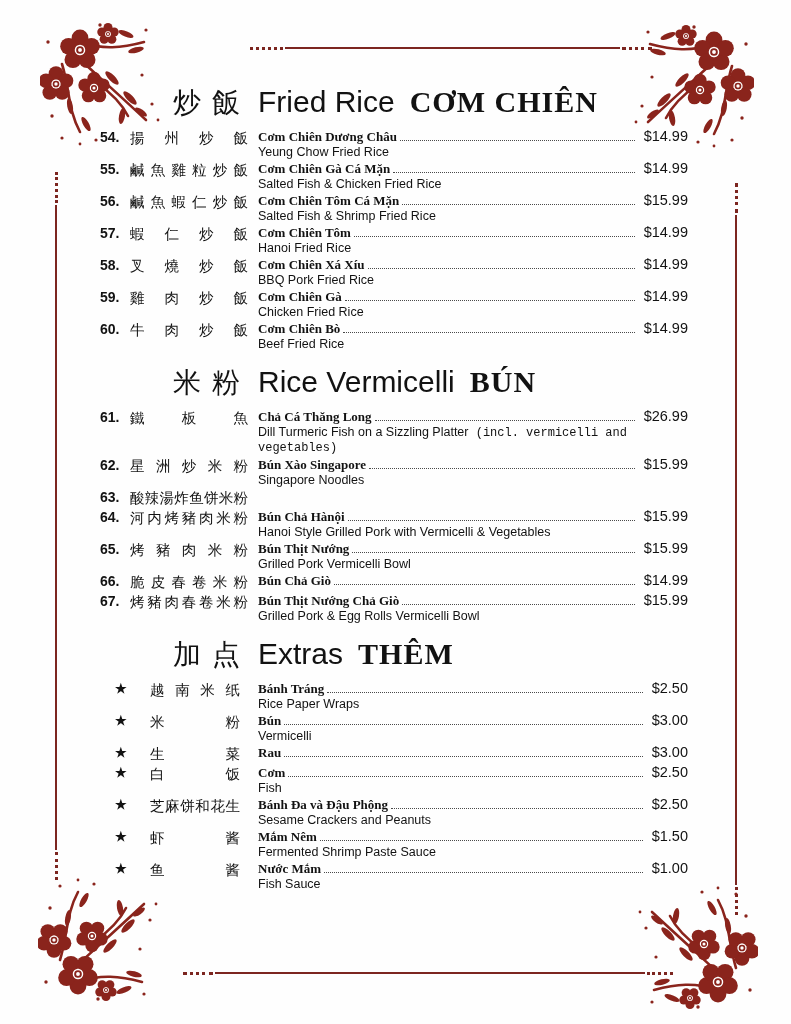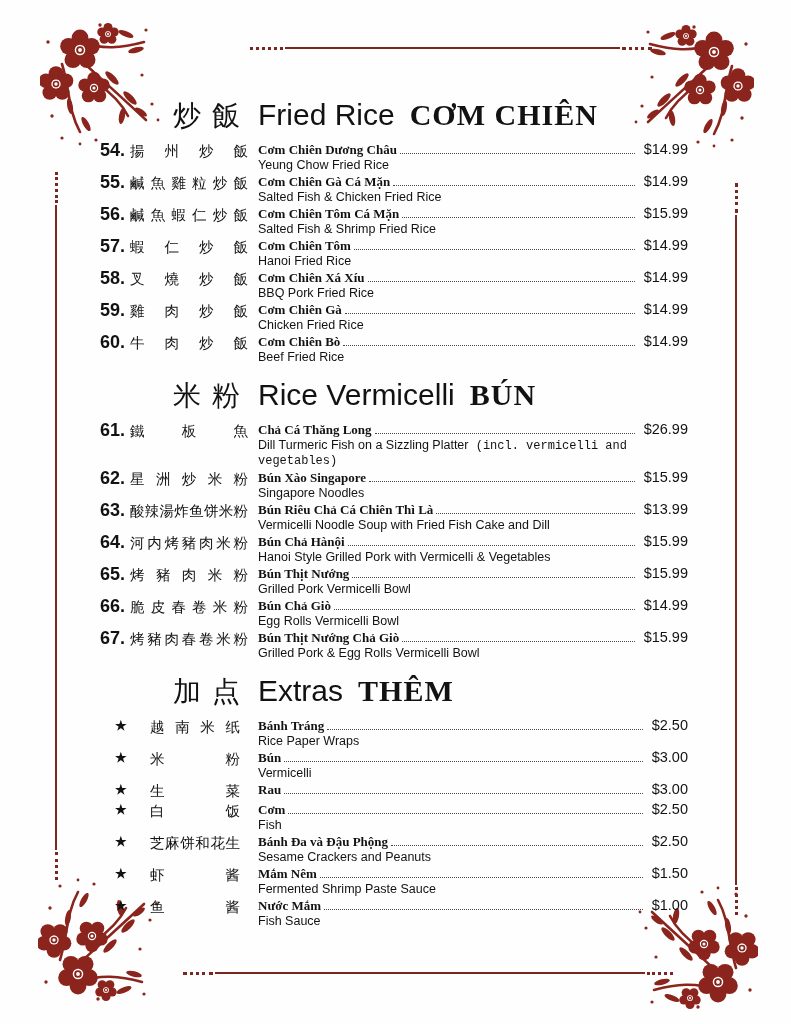--- a/index.html
+++ b/index.html
@@ -31,36 +31,36 @@
   .floral{position:absolute;width:172px;height:158px;}
   .floral.tl{left:40px;top:20px;}
   .floral.tr{left:582px;top:22px;transform:scaleX(-1);}
   .floral.bl{left:38px;top:846px;transform:scaleY(-1);}
   .floral.br{left:586px;top:854px;transform:scale(-1,-1);}
 
   
   .content{position:absolute;left:100px;top:84px;width:588px;}
 
   .section-header{display:flex;align-items:baseline;margin:13px 0 7px 0;}
-  .section-header.first{margin-top:13px;}
+  .section-header.first{margin-top:0;}
   .sh-zh{
     width:148px;box-sizing:border-box;text-align:right;padding-right:6px;
     font-family:"Liberation Serif", serif;font-size:28px;line-height:36px;
     white-space:nowrap;letter-spacing:2px;
   }
   .sh-en{padding-left:10px;font-size:30px;line-height:36px;letter-spacing:0px;text-align:right;}
   .sh-viet{
     padding-left:15px;font-family:"Liberation Serif", serif;
     font-size:30px;font-weight:bold;letter-spacing:1px;
   }
 
   .row{display:flex;margin-bottom:1px;}
   .marker{
     width:30px;box-sizing:border-box;flex:none;
-    font-weight:bold;font-size:18px;line-height:17px;padding-top:1px;
+    font-weight:bold;font-size:14px;line-height:17px;padding-top:1px;
   }
   .row.extra .marker{padding-left:15px;font-size:13px;line-height:16px;}
   .zh{
     width:118px;box-sizing:border-box;flex:none;
     display:flex;justify-content:space-between;
     font-family:"Liberation Serif", serif;font-size:14.5px;line-height:18px;
     padding-top:1px;
   }
   .row.extra .zh{padding-left:20px;padding-right:8px;}
   .main{flex:1;padding-left:10px;min-width:0;}
@@ -347,28 +347,20 @@
     <div class="zh">
               <span>酸</span>
               <span>辣</span>
               <span>湯</span>
               <span>炸</span>
               <span>鱼</span>
               <span>饼</span>
               <span>米</span>
               <span>粉</span>
             </div>
-    <div class="main">
-      <div class="line1">
-        <span class="dish">Bún Riêu Chả Cá Chiên Thì Là</span>
-        <span class="leader"></span>
-        <span class="price">$13.99</span>
-      </div>
-      <div class="desc"><span>Vermicelli Noodle Soup with Fried Fish Cake and Dill</span></div>
-    </div>
   </div>
 
   <div class="row">
     <div class="marker">64.</div>
     <div class="zh">
               <span>河</span>
               <span>内</span>
               <span>烤</span>
               <span>豬</span>
               <span>肉</span>
@@ -413,21 +405,20 @@
               <span>卷</span>
               <span>米</span>
               <span>粉</span>
             </div>
     <div class="main">
       <div class="line1">
         <span class="dish">Bún Chả Giò</span>
         <span class="leader"></span>
         <span class="price">$14.99</span>
       </div>
-      <div class="desc"><span>Egg Rolls Vermicelli Bowl</span></div>
     </div>
   </div>
 
   <div class="row">
     <div class="marker">67.</div>
     <div class="zh">
               <span>烤</span>
               <span>豬</span>
               <span>肉</span>
               <span>春</span>

